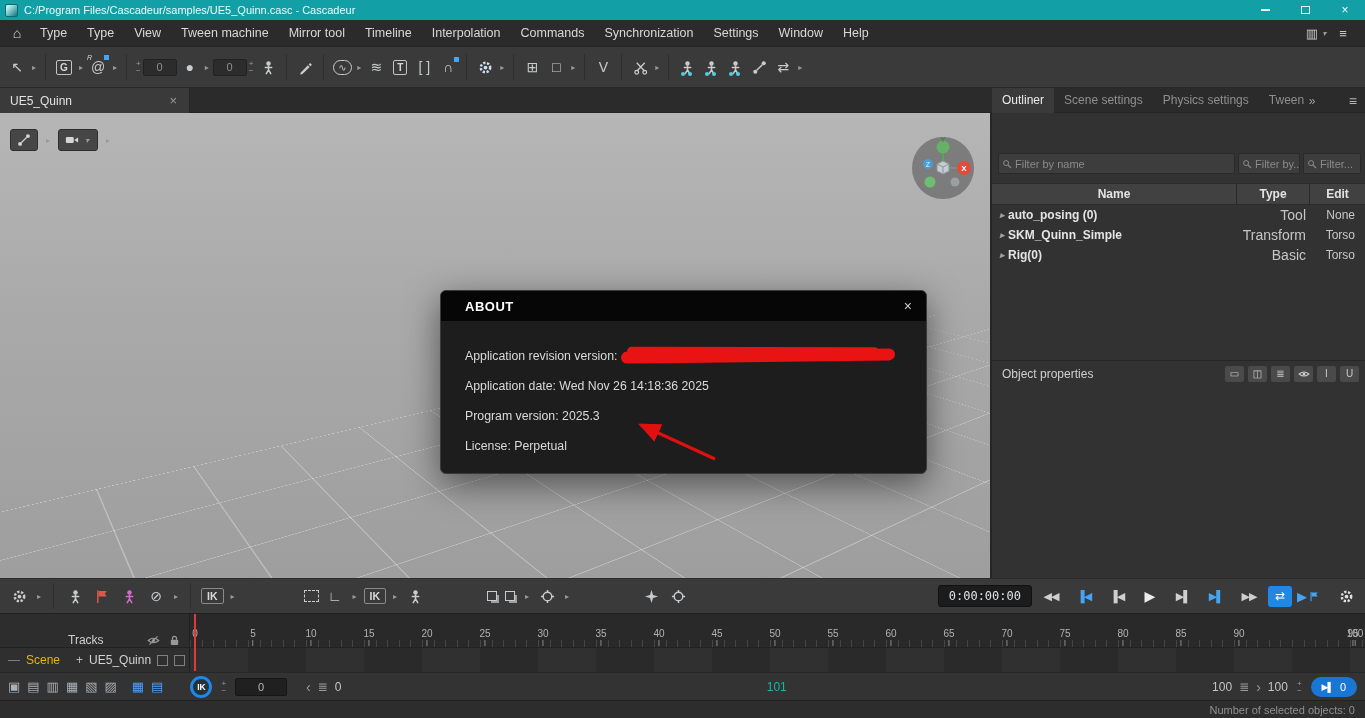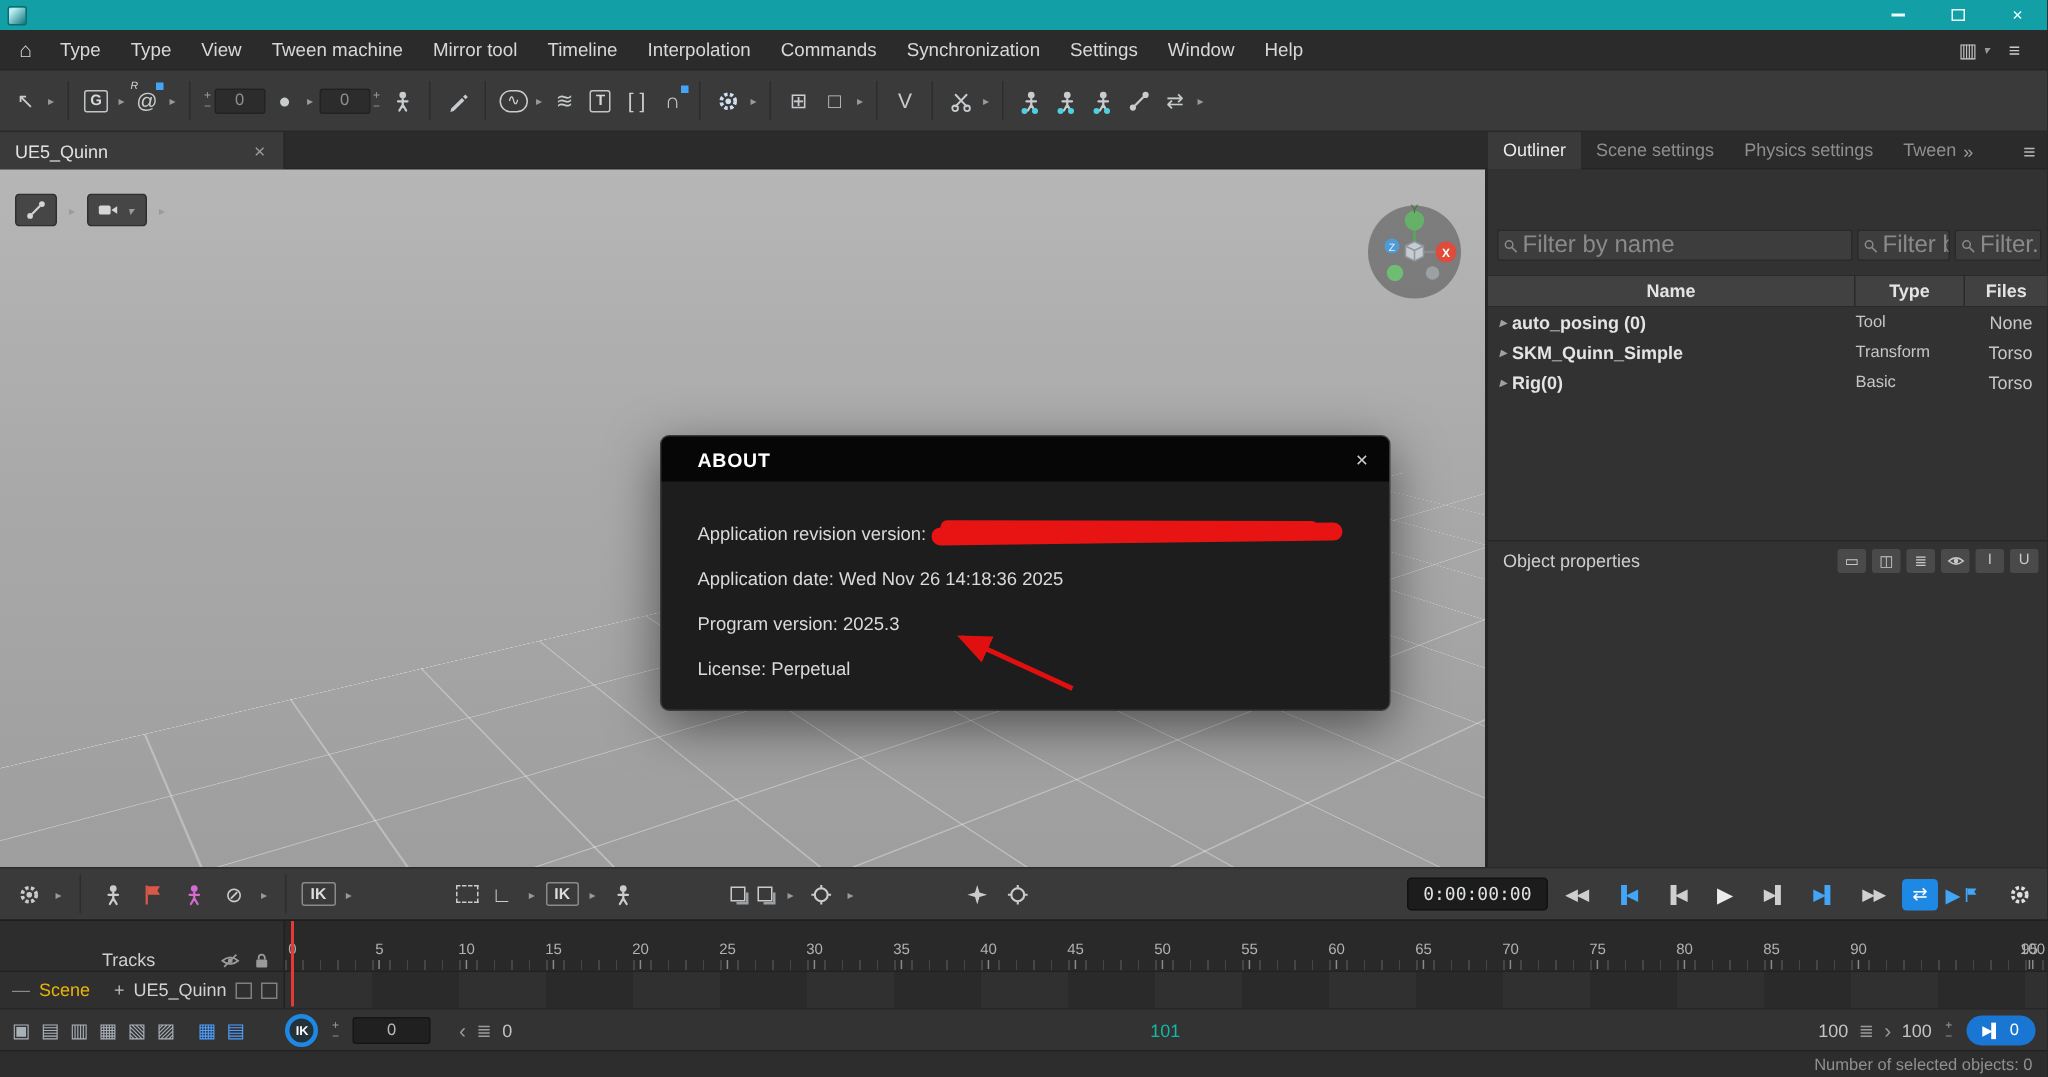--- a/index.html
+++ b/index.html
@@ -78,33 +78,33 @@
   .character{position:absolute;left:440px;top:182px}
   .gizmo{position:absolute;right:14px;top:22px}
 
   
   .rpanel{position:absolute;left:990px;top:113px;width:375px;height:465px;background:#323232;border-left:2px solid #262626}
   .filters{position:absolute;left:6px;top:40px;right:4px;display:flex;gap:3px}
   .filter{position:relative;height:21px;background:#3d3d3d;border:1px solid #2a2a2a;border-radius:2px;
           display:flex;align-items:center}
   .filter svg{width:10px;height:10px;margin:0 3px;color:#8a8a8a;flex:none}
   .filter input{flex:1;min-width:0;background:transparent;border:none;outline:none;color:#bbb;
-                font-size:16px;font-family:"Liberation Sans",sans-serif}
+                font-size:11px;font-family:"Liberation Sans",sans-serif}
   .filter input::placeholder{color:#8a8a8a}
   .f1{flex:1}.f2{width:62px}.f3{width:58px}
   .o-head{position:absolute;left:0;top:70px;right:0;height:22px;display:grid;
           grid-template-columns:245px 73px 1fr;background:#414141;border-top:1px solid #2a2a2a;border-bottom:1px solid #2a2a2a}
   .o-head .hcell{display:flex;align-items:center;justify-content:center;font-size:12px;font-weight:bold;
                  color:#e3e3e3;border-right:1px solid #2a2a2a}
   .o-head .hcell:last-child{border-right:none}
   .o-rows{position:absolute;left:0;top:92px;right:0}
   .o-row{height:20px;display:grid;grid-template-columns:245px 73px 1fr;align-items:center}
   .o-row .name{padding-left:4px;display:flex;align-items:center;font-size:12px;font-weight:bold;color:#e4e4e4}
   .o-row .tri{color:#a0a0a0;font-size:9px;width:12px;text-align:center}
-  .o-row .type{font-size:11px;color:#c6c6c6;text-align:left;padding-right:4px}
+  .o-row .type{font-size:14px;color:#c6c6c6;text-align:right;padding-right:4px}
   .o-row .track{font-size:12px;color:#c6c6c6;text-align:right;padding-right:10px}
   .objprops{position:absolute;left:0;top:247px;right:0;height:26px;border-top:1px solid #262626;
             display:flex;align-items:center;padding:0 6px}
   .objprops .t{font-size:12px;color:#cfcfcf;padding-left:4px}
   .op-icons{margin-left:auto;display:flex;gap:4px;align-items:center}
   .op-ic{min-width:19px;height:16px;background:#4a4a4a;border-radius:2px;display:flex;align-items:center;
          justify-content:center;font-size:10px;color:#c8c8c8}
   .op-ic svg{width:12px;height:12px}
 
   
@@ -247,20 +247,21 @@
       <circle cx="12.5" cy="3.5" r="2.2" fill="currentColor"></circle>
       <line x1="5" y1="11" x2="11" y2="5" stroke="currentColor" stroke-width="1.6"></line>
     </symbol>
   </defs>
 </svg>
 
 <div class="app">
 
   <div class="titlebar">
     <span class="app-logo"></span>
+    <span class="win-title">C:/Program Files/Cascadeur/samples/UE5_Quinn.casc - Cascadeur</span>
     <div class="win-controls">
       <span class="win-btn">
           <i class="glyph-min"></i>
         </span>
       <span class="win-btn">
           <i class="glyph-max"></i>
         </span>
       <span class="win-btn">
           <span>×</span>
         </span>
@@ -497,21 +498,21 @@
         <svg>
             <use href="#sym-search"></use>
           </svg>
         <input placeholder="Filter..." style="">
       </span>
     </div>
 
     <div class="o-head">
       <span class="hcell">Name</span>
       <span class="hcell">Type</span>
-      <span class="hcell">Files</span>
+      <span class="hcell">Edit</span>
     </div>
 
     <div class="o-rows">
       <div class="o-row">
         <span class="cell name">
             <i class="tri">▸</i>
             <span>auto_posing (0)</span>
           </span>
         <span class="type">Tool</span>
         <span class="track">None</span>

